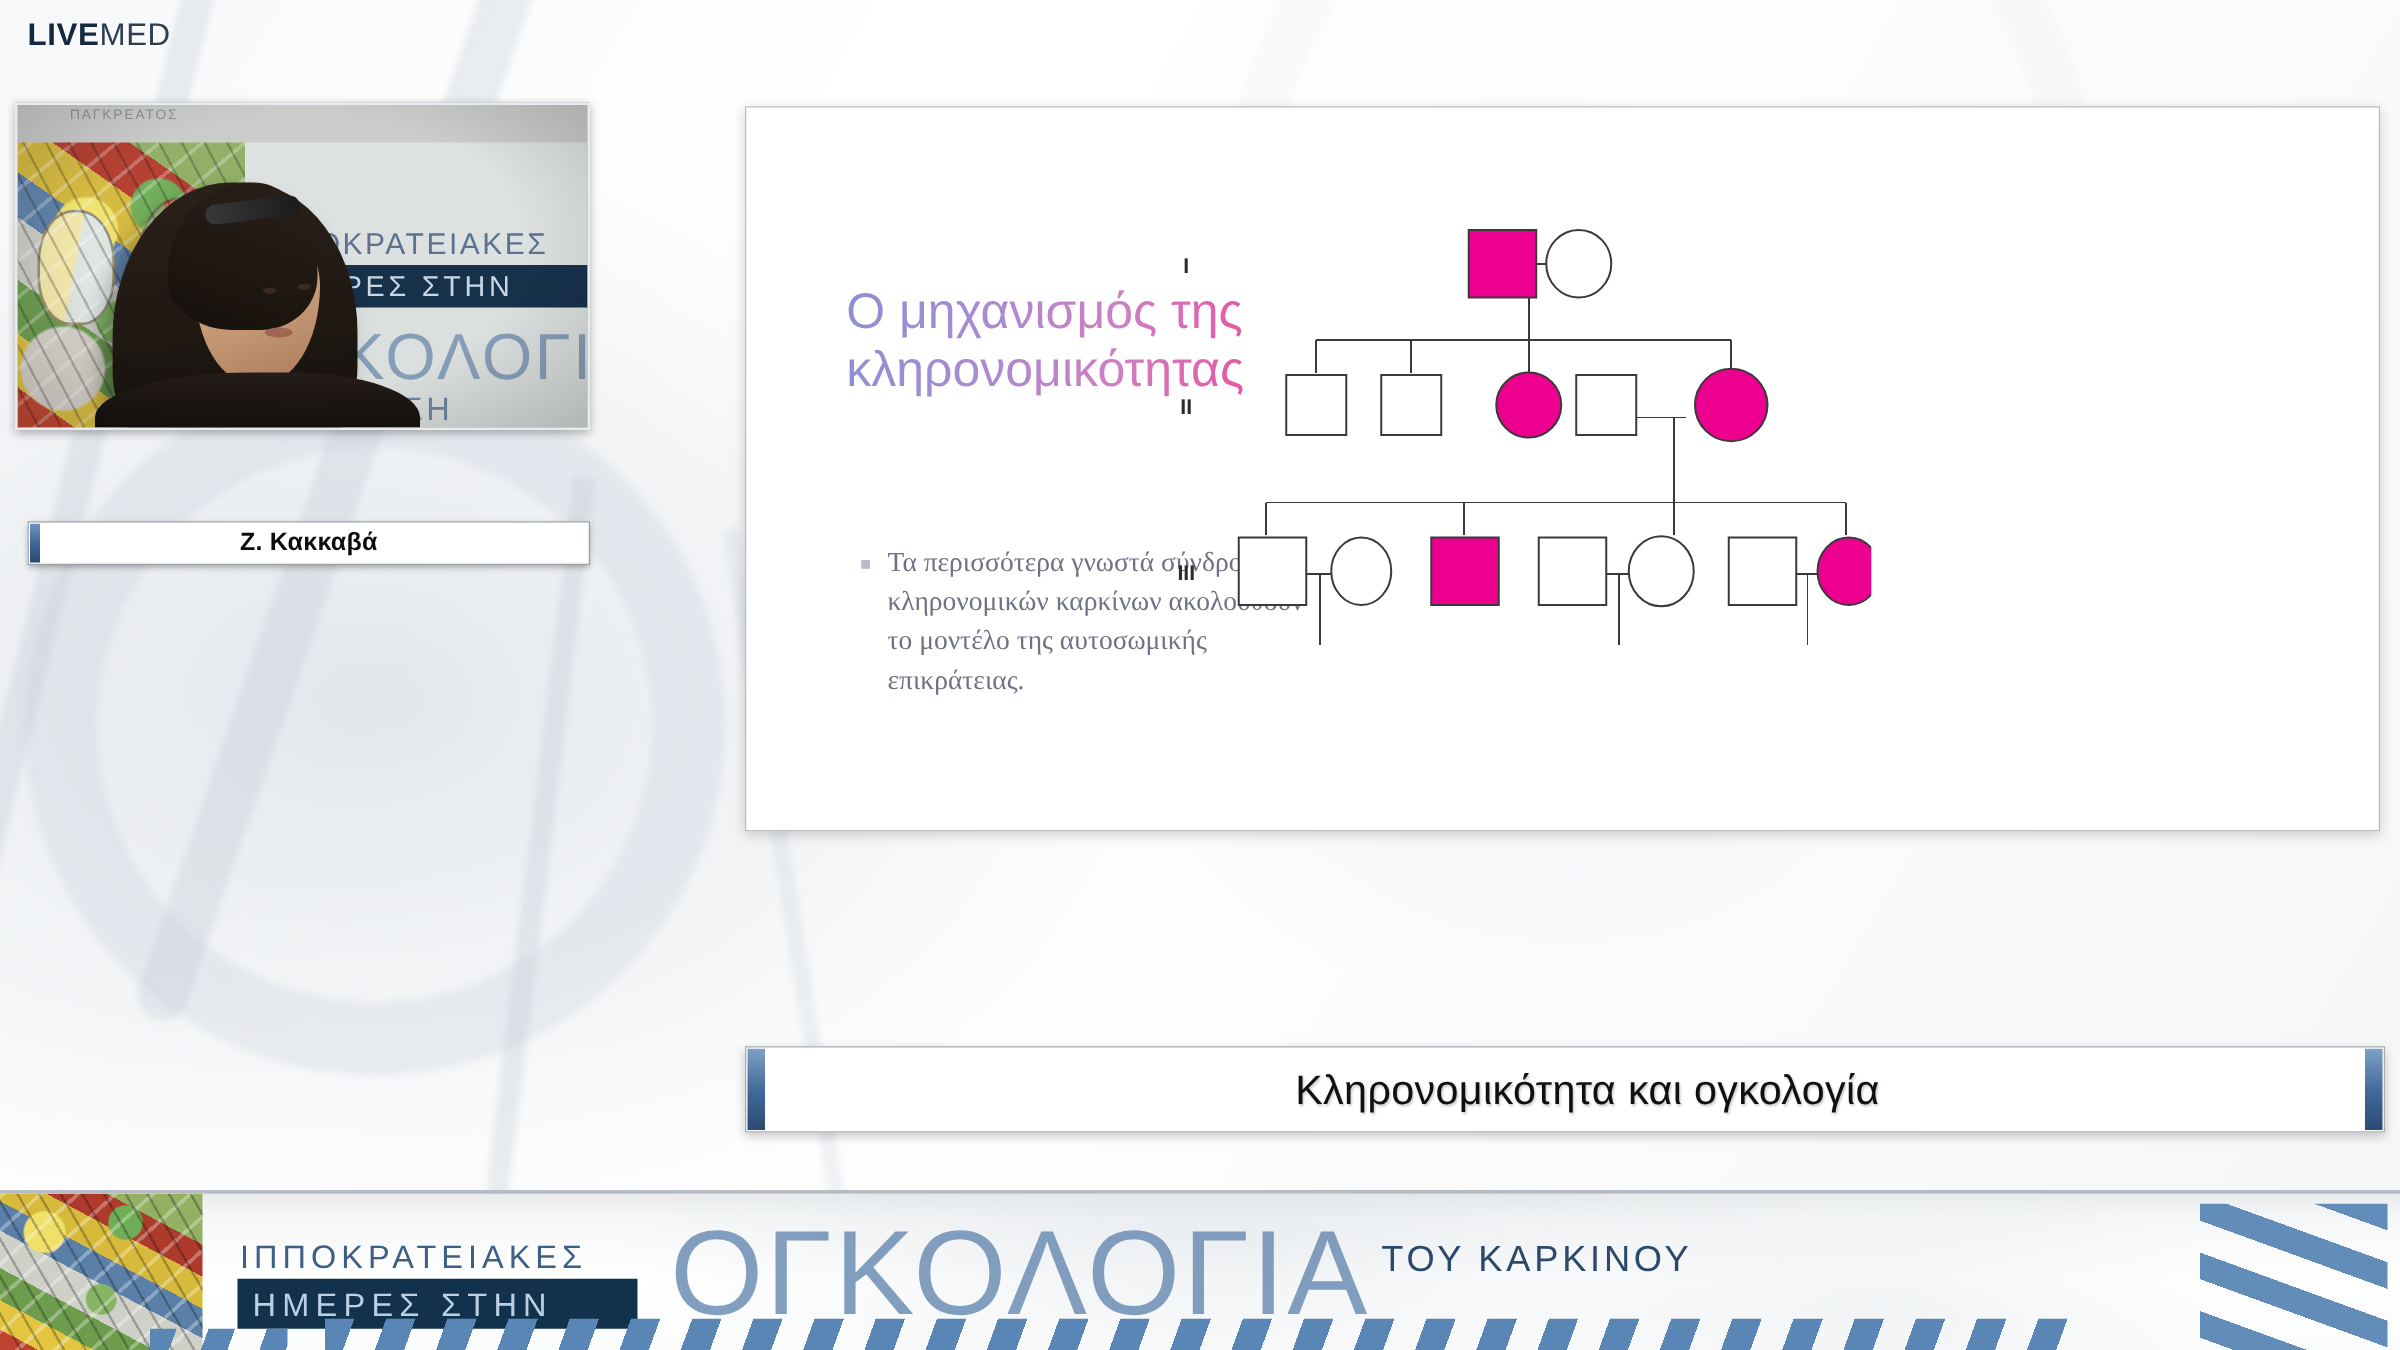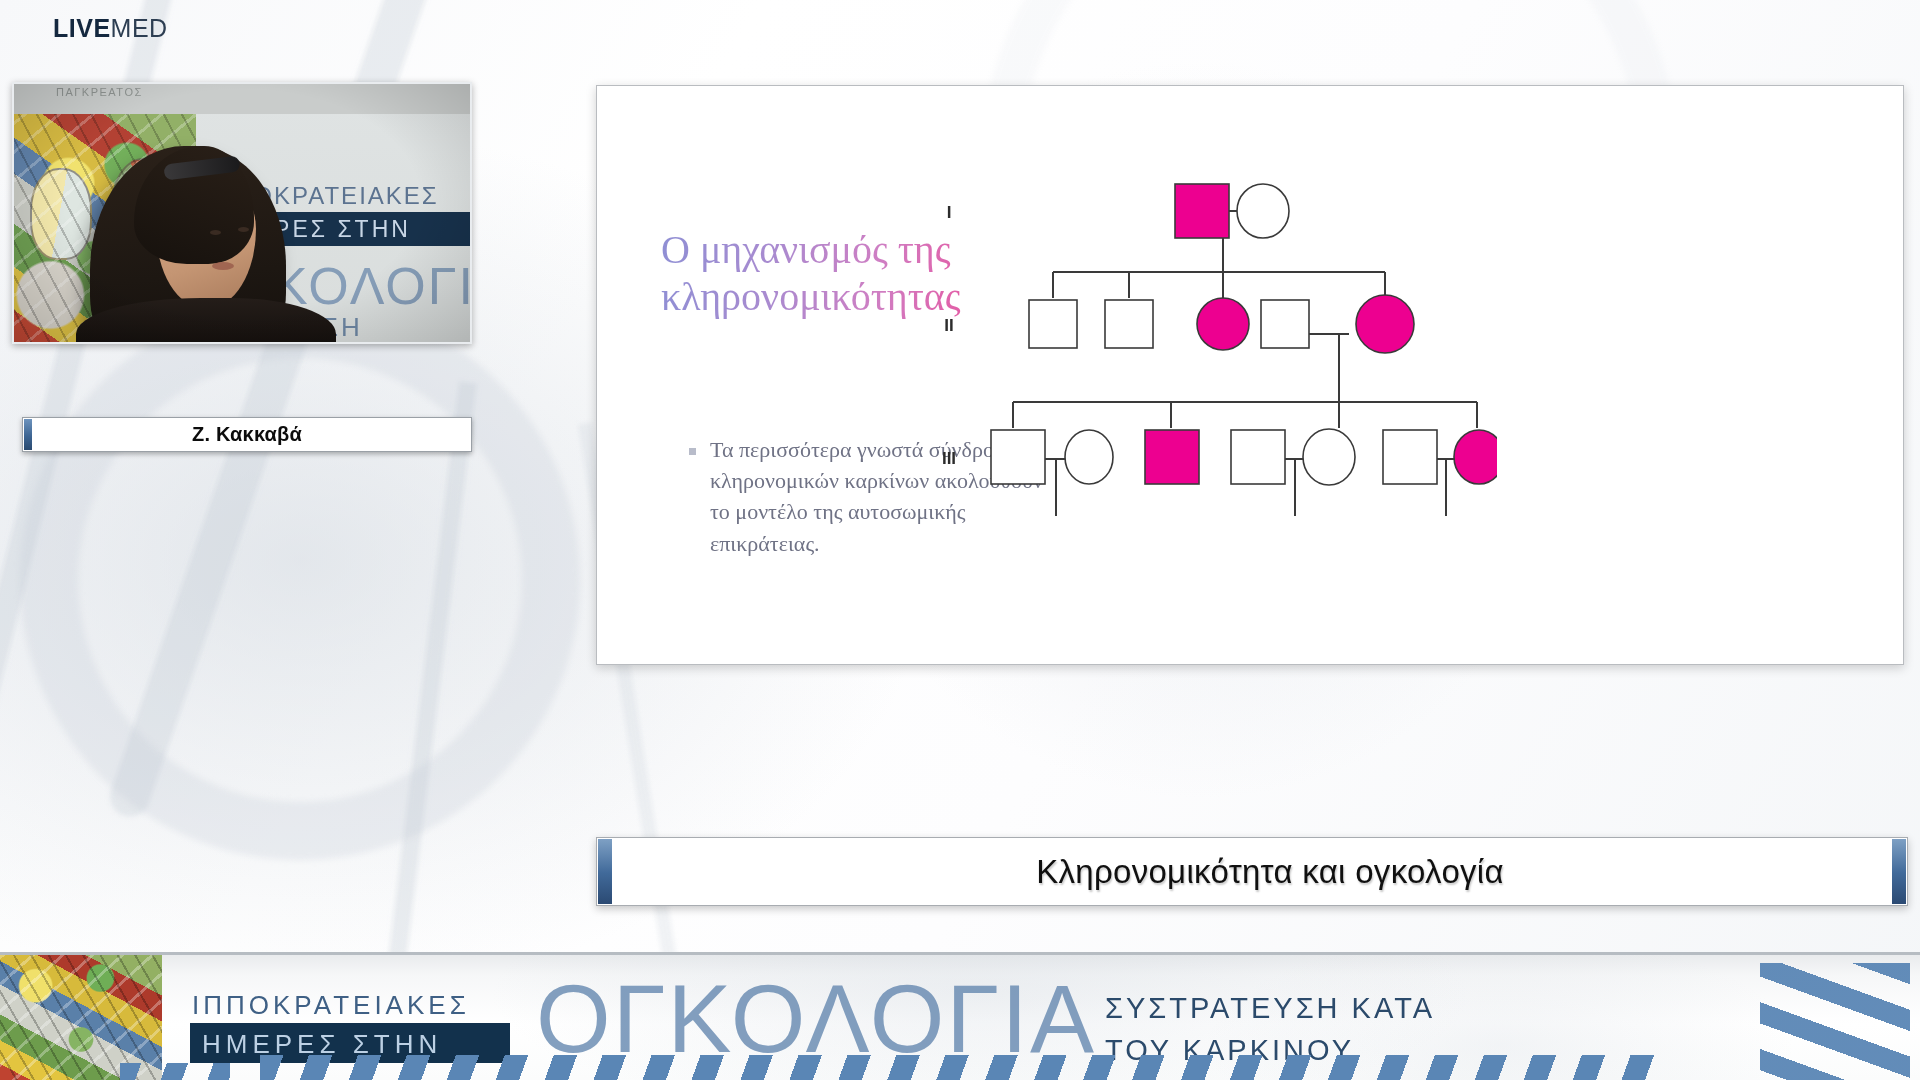--- a/index.html
+++ b/index.html
@@ -48,21 +48,20 @@
 
   
   #logo {
     position: absolute;
     left: 22px; top: 16px;
     font-size: 25px;
     letter-spacing: 0.5px;
     z-index: 40;
     line-height: 1;
     white-space: nowrap;
-    margin-left: 31px;
   }
   #logo .live { font-weight: 700; color: #14283f; }
   #logo .med  { font-weight: 400; color: #2d3e52; }
 
   
   #video-wrap {
     position: absolute;
     left: 12px; top: 82px;
     width: 460px; height: 262px;
     z-index: 30;
@@ -217,23 +216,23 @@
     width: 1308px; height: 580px;
     background: #ffffff;
     border: 1px solid #b9bcc0;
     box-shadow: 0 3px 10px rgba(0,0,0,0.18);
     z-index: 25;
     overflow: hidden;
   }
 
   #slide-title {
     position: absolute;
-    left: 64px; top: 140px;
+    left: 80px; top: 140px;
     width: 420px;
-    font-family: Liberation Serif, serif;
+    font-family: Liberation Sans, sans-serif;
     font-size: 40px;
     line-height: 1.18;
     font-weight: 400;
     background: linear-gradient(96deg, #8f8fd4 0%, #a88bd0 26%, #cf7ec3 52%, #e8559f 78%, #ef2e91 100%);
     -webkit-background-clip: text;
     background-clip: text;
     color: transparent;
     -webkit-text-fill-color: transparent;
   }
 
@@ -508,21 +507,20 @@
   </div>
 
   <div id="footer">
     <div class="wm"></div>
     <div id="footer-art"></div>
     <div class="f-big">ΟΓΚΟΛΟΓΙΑ</div>
     <div class="f-line1">ΙΠΠΟΚΡΑΤΕΙΑΚΕΣ</div>
     <div class="f-band"></div>
     <div class="f-line2">ΗΜΕΡΕΣ ΣΤΗΝ</div>
     <div class="f-right">
-      <div>ΣΥΣΤΡΑΤΕΥΣΗ ΚΑΤΑ</div>
       <div>ΤΟΥ ΚΑΡΚΙΝΟΥ</div>
     </div>
     <div class="f-stripes"></div>
     <div class="f-stripes-l2"></div>
     <div class="f-stripes-r"></div>
   </div>
 
 </div>
 
 </body></html>

